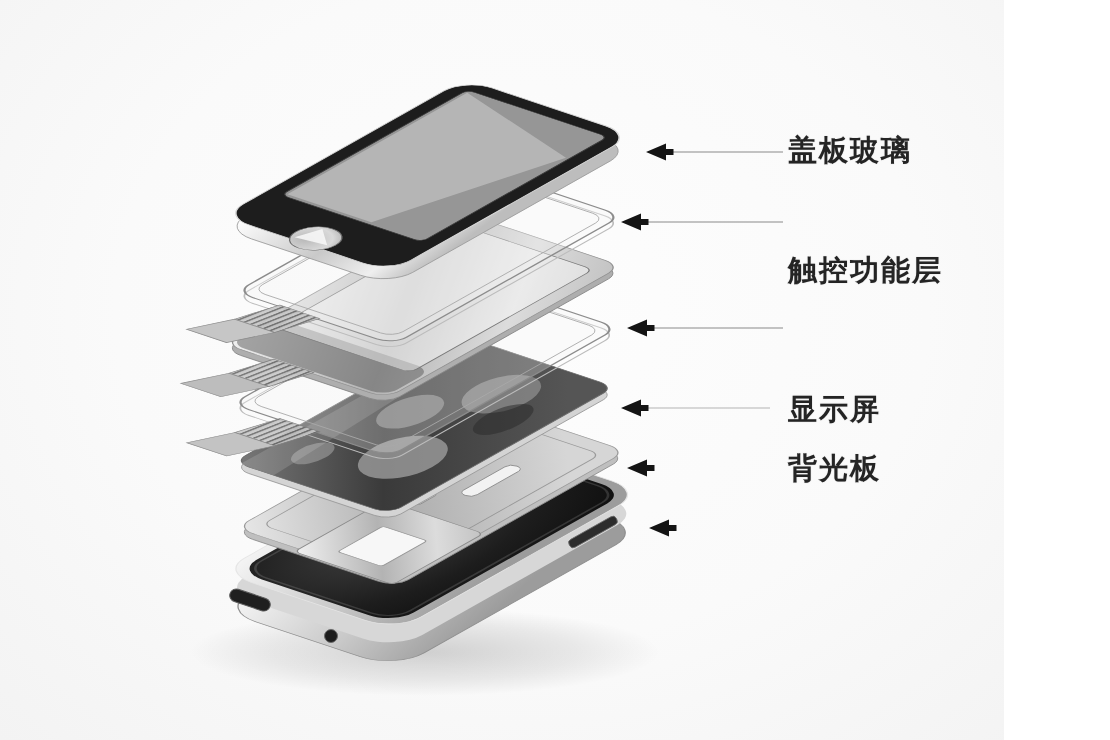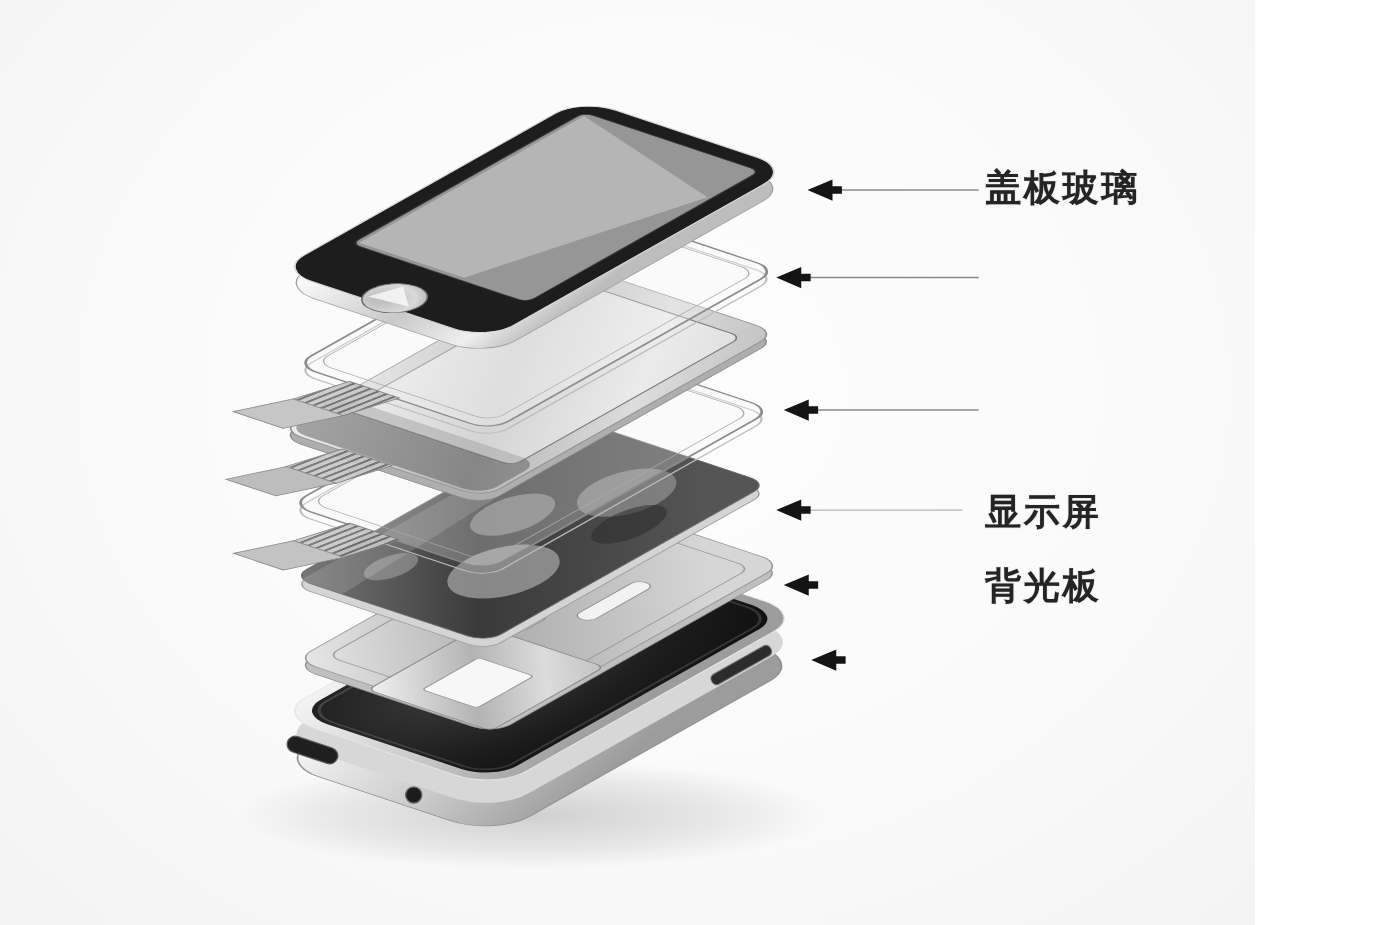--- a/index.html
+++ b/index.html
@@ -189,16 +189,17 @@
       <use href="#ah" transform="translate(646,152)"></use>
       <use href="#ah" transform="translate(621,222)"></use>
       <use href="#ah" transform="translate(627,328)"></use>
       <use href="#ah" transform="translate(621,408)"></use>
       <use href="#ah" transform="translate(627,468)"></use>
       <use href="#ah" transform="translate(649,528)"></use>
     </g>
   </svg>
 
   <div class="callout-label lbl-1">盖板玻璃</div>
+  <div class="callout-label lbl-2">触控功能层</div>
   <div class="callout-label lbl-3">显示屏</div>
   <div class="callout-label lbl-4">背光板</div>
 
 </div>
 
 </body></html>

